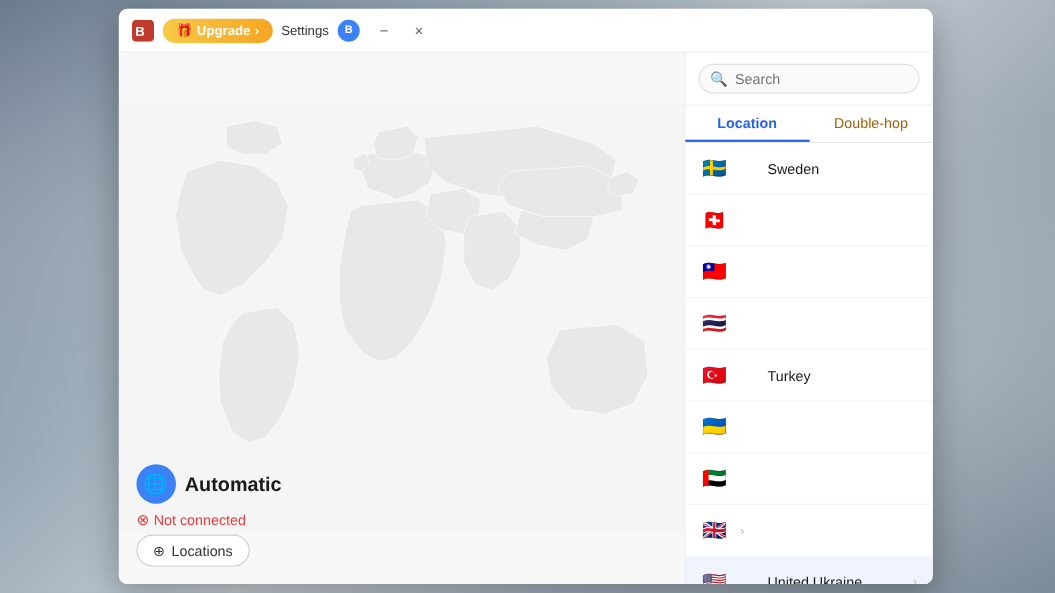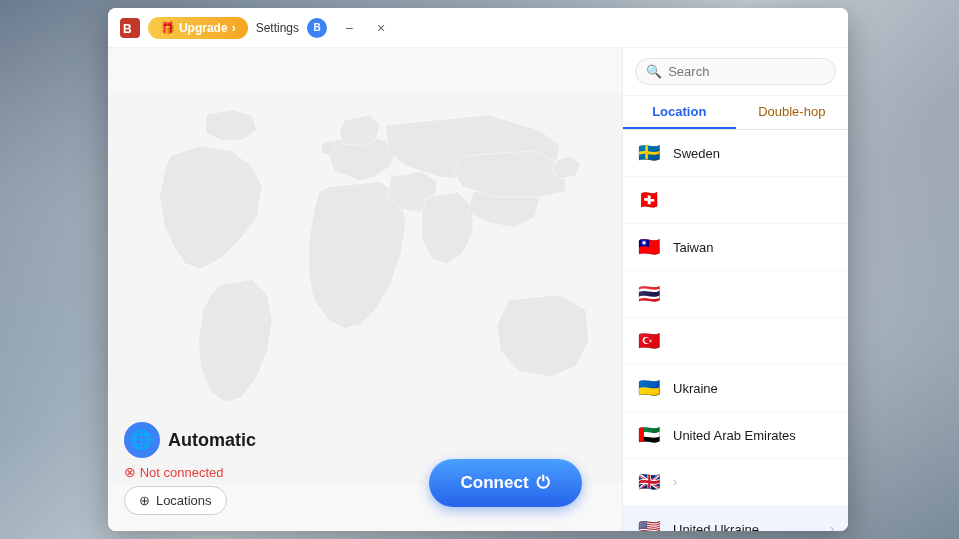--- a/index.html
+++ b/index.html
@@ -321,20 +321,21 @@
       justify-content: center;
       font-size: 18px;
       flex-shrink: 0;
       overflow: hidden;
     }
 
     .country-name {
       font-size: 13px;
       color: #1a1a1a;
       flex: 1;
+      margin-left: 25px;
     }
 
     .chevron-icon {
       color: #bbb;
       font-size: 12px;
     }
 
     
     .country-list::-webkit-scrollbar {
       width: 4px;
@@ -429,24 +430,20 @@
         <div class="not-connected">
           <span class="not-connected-icon">⊗</span>
           <span>Not connected</span>
         </div>
         <button class="locations-btn">
           <span>⊕</span>
           <span>Locations</span>
         </button>
       </div>
 
-      <button class="connect-btn">
-        <span>Connect</span>
-        <span>⏻</span>
-      </button>
     </div>
 
     <div class="right-panel">
 
       <div class="search-bar">
         <div class="search-input-wrap">
           <span class="search-icon-svg">🔍</span>
           <input class="search-input" type="text" placeholder="Search" style="">
         </div>
       </div>
@@ -459,35 +456,33 @@
       <div class="country-list">
       <div class="country-item">
             <div class="country-flag">🇸🇪</div>
             <span class="country-name">Sweden</span>
           </div>
           <div class="country-item">
             <div class="country-flag">🇨🇭</div>
           </div>
           <div class="country-item">
             <div class="country-flag">🇹🇼</div>
-            <span class="country-name">Taiwan</span>
           </div>
           <div class="country-item">
             <div class="country-flag">🇹🇭</div>
           </div>
           <div class="country-item">
             <div class="country-flag">🇹🇷</div>
+            <span class="country-name">Turkey</span>
           </div>
           <div class="country-item">
             <div class="country-flag">🇺🇦</div>
-            <span class="country-name">Ukraine</span>
           </div>
           <div class="country-item">
             <div class="country-flag">🇦🇪</div>
-            <span class="country-name">United Arab Emirates</span>
           </div>
           <div class="country-item">
             <div class="country-flag">🇬🇧</div>
             <span class="chevron-icon">›</span>
           </div>
           <div class="country-item selected">
             <div class="country-flag">🇺🇸</div>
             <span class="country-name">United Ukraine</span>
             <span class="chevron-icon">›</span>
           </div>

